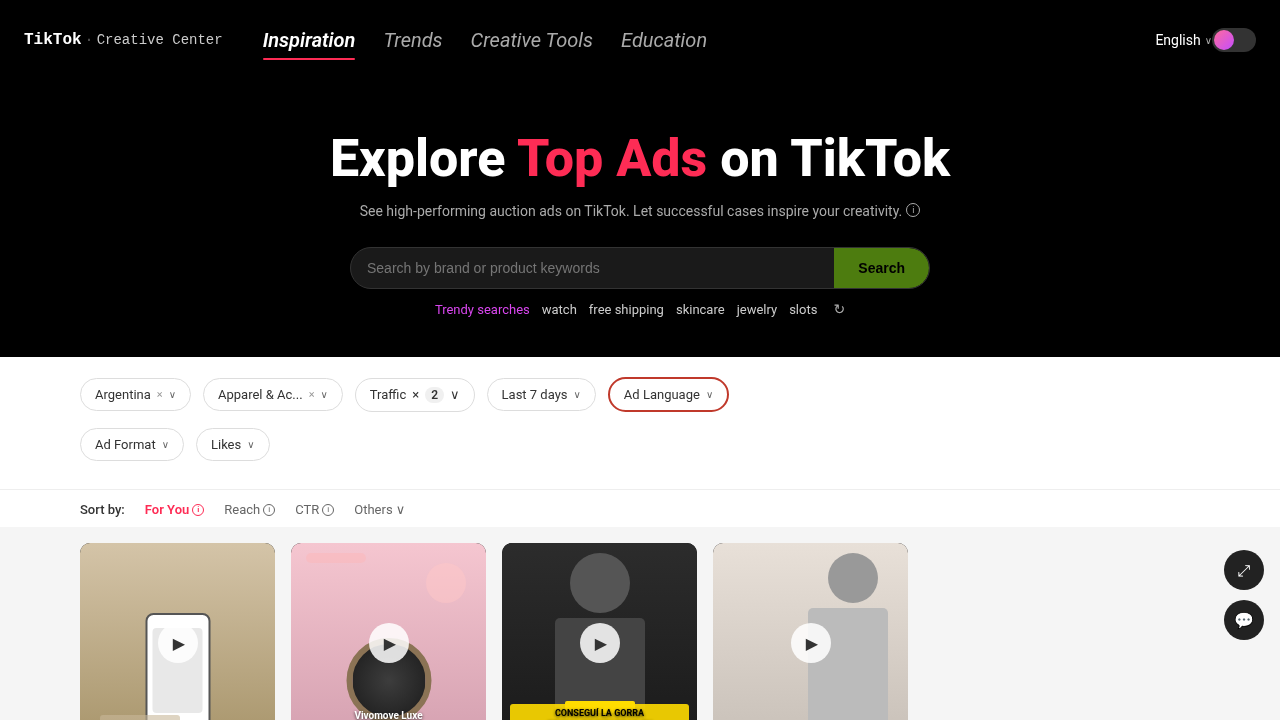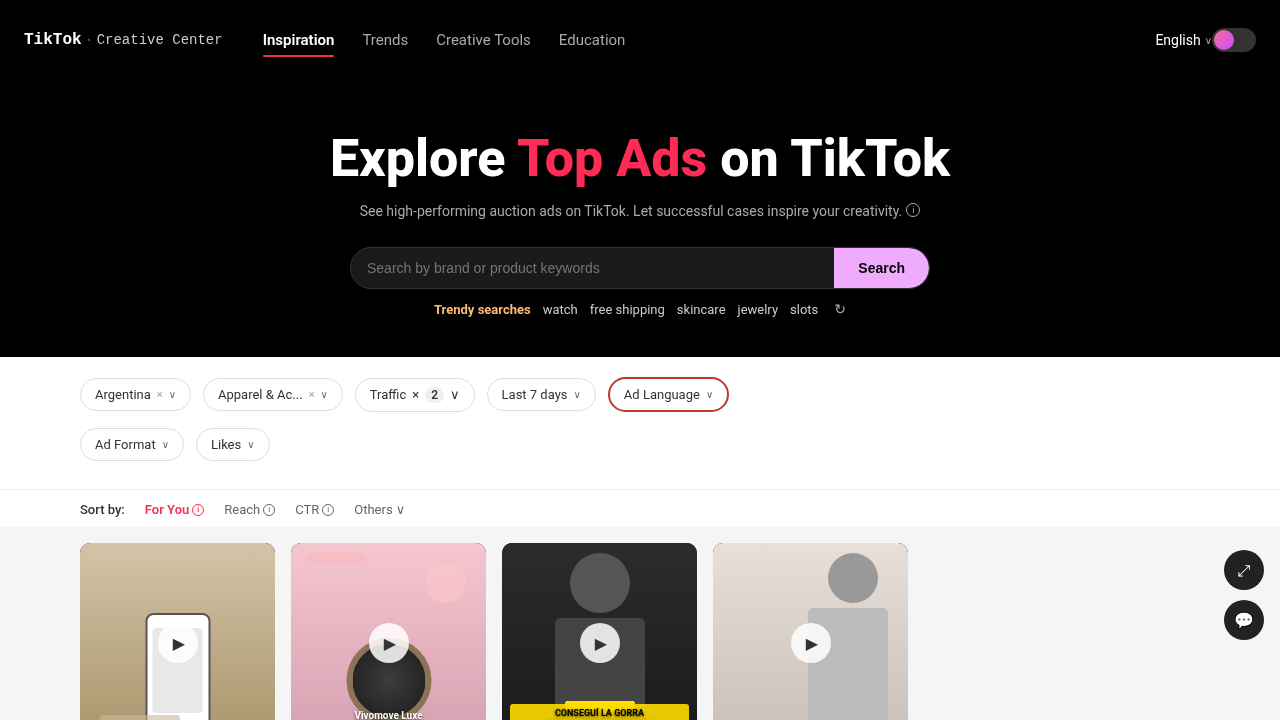--- a/index.html
+++ b/index.html
@@ -24,24 +24,25 @@
       white-space: nowrap;
       margin-right: 8px;
       font-family: Liberation Mono, monospace;
     }
     .navbar-brand .tiktok { font-weight: 700; font-size: 16px; }
     .navbar-brand .separator { color: #555; margin: 0 3px; font-weight: 300; }
     .navbar-brand .creative { font-weight: 400; font-size: 14px; color: #ccc; }
     .nav-items { display: flex; gap: 28px; flex: 1; }
     .nav-item {
       color: #aaa;
-      font-size: 15px;
+      font-size: 20px;
       cursor: pointer;
       padding: 4px 0;
       position: relative;
+      font-style: italic;
     }
     .nav-item.active {
       color: #fff;
       font-weight: 600;
     }
     .nav-item.active::after {
       content: '';
       position: absolute;
       bottom: -4px;
       left: 0;
@@ -127,37 +128,37 @@
     .search-input {
       flex: 1;
       background: transparent;
       border: none;
       outline: none;
       color: #aaa;
       font-size: 14px;
       padding: 12px 16px;
     }
     .search-btn {
-      background: #f0abfc;
+      background: #4d7c0f;
       color: #000;
       border: none;
       padding: 12px 24px;
       font-size: 14px;
       font-weight: 600;
       cursor: pointer;
       border-radius: 0 22px 22px 0;
     }
     .trendy-searches {
       display: flex;
       align-items: center;
       justify-content: center;
       gap: 12px;
       font-size: 13px;
     }
-    .trendy-label { color: #fdba74; font-weight: 700; }
+    .trendy-label { color: #d946ef; font-weight: 400; }
     .trendy-tag {
       color: #ccc;
       cursor: pointer;
     }
     .refresh-icon { color: #aaa; cursor: pointer; font-size: 14px; margin-left: 4px; }
 
     
     .filters-section {
       background: #fff;
       padding: 20px 80px 12px;

